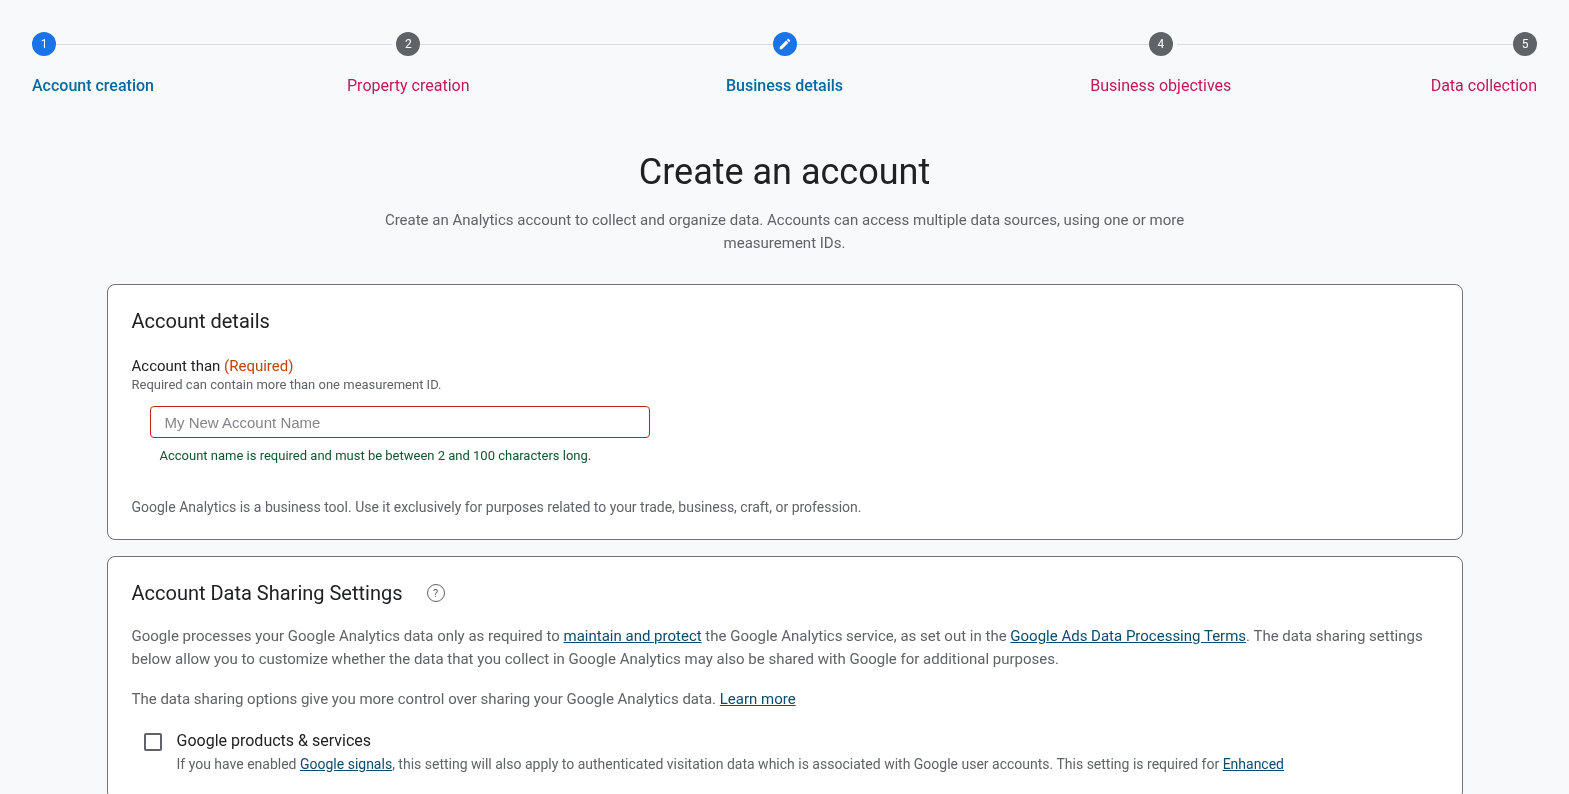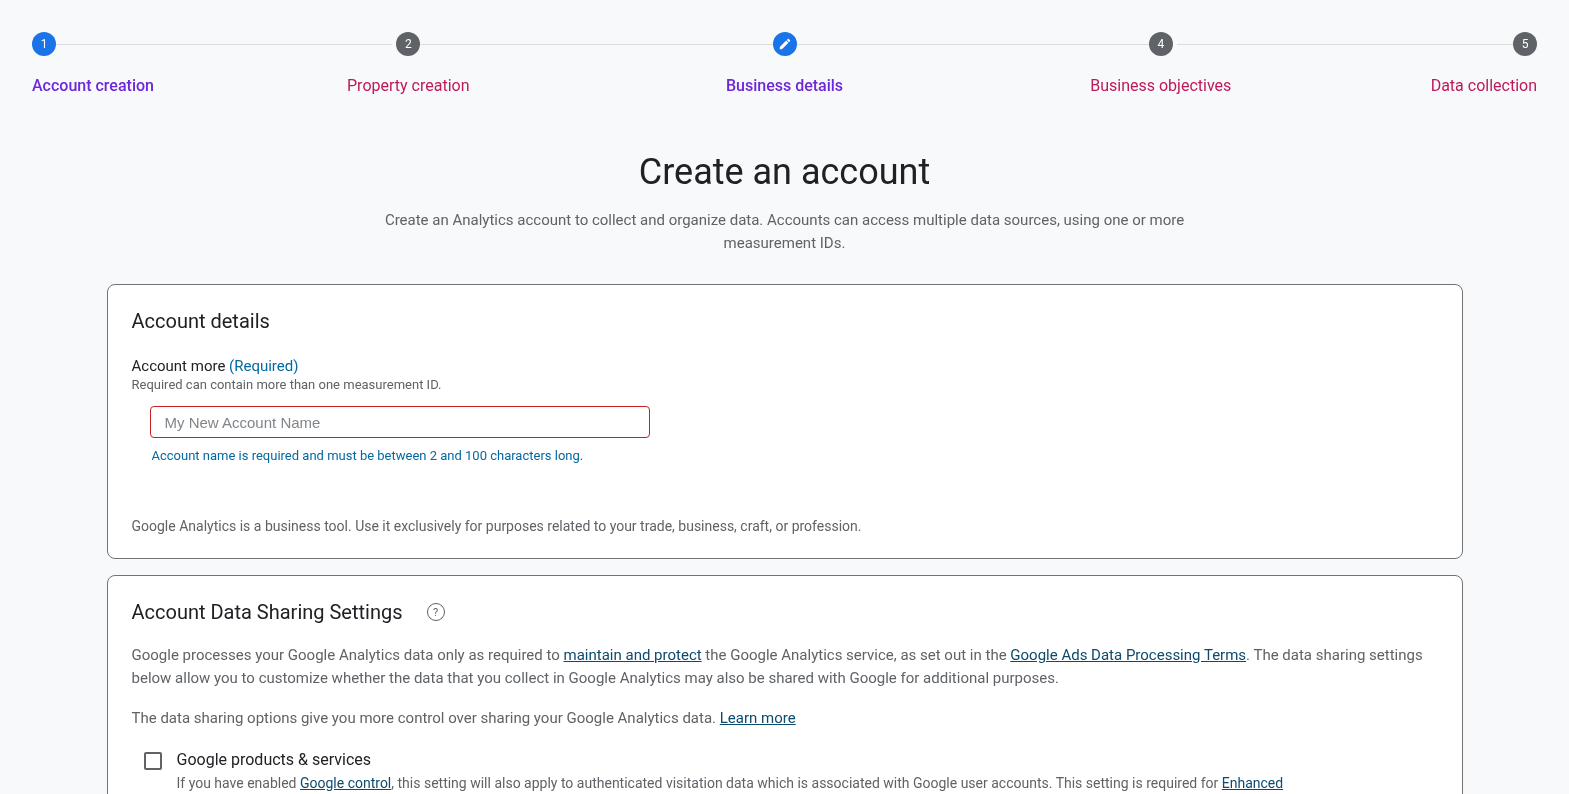--- a/index.html
+++ b/index.html
@@ -49,21 +49,21 @@
     }
     .step-circle.active {
       background: #1a73e8;
     }
     .step-label {
       font-size: 16px;
       color: #be185d;
       white-space: nowrap;
     }
     .step-label.active {
-      color: #6d28d9;
+      color: #0369a1;
       font-weight: 500;
     }
     .step-line-segment {
       position: absolute;
       top: 12px;
       height: 1px;
       background: #dadce0;
       z-index: 1;
     }
     .content {
@@ -100,21 +100,21 @@
       font-weight: 400;
       color: #202124;
       margin-bottom: 24px;
     }
     .field-label {
       font-size: 15px;
       color: #202124;
       margin-bottom: 2px;
     }
     .field-label .required {
-      color: #0369a1;
+      color: #c2410c;
     }
     .field-helper {
       font-size: 13px;
       color: #5f6368;
       margin-bottom: 14px;
     }
     .text-input {
       width: 500px;
       height: 32px;
       border: 1.5px solid #c5221f;
@@ -123,28 +123,28 @@
       font-size: 15px;
       color: #202124;
       outline: none;
       margin-left: 18px;
     }
     .text-input::placeholder {
       color: #80868b;
     }
     .error-message {
       font-size: 13px;
-      color: #0369a1;
+      color: #14532d;
       margin-top: 10px;
-      margin-left: 20px;
+      margin-left: 28px;
     }
     .info-text {
       font-size: 14px;
       color: #5f6368;
-      margin-top: 55px;
+      margin-top: 36px;
     }
     .sharing-title {
       display: flex;
       align-items: center;
       gap: 24px;
       font-size: 20px;
       font-weight: 400;
       color: #202124;
       margin-bottom: 20px;
     }
@@ -254,21 +254,21 @@
 
 <div class="content">
   <div class="header-section">
     <h1 class="page-title">Create an account</h1>
     <p class="page-subtitle">Create an Analytics account to collect and organize data. Accounts can access multiple data sources, using one or more measurement IDs.</p>
   </div>
 
   <div class="card">
     <h2 class="card-title">Account details</h2>
     <div class="field-label">
-      <span>Account more</span>
+      <span>Account than</span>
       <span class="required">(Required)</span>
     </div>
     <div class="field-helper">Required can contain more than one measurement ID.</div>
     <input type="text" class="text-input" placeholder="My New Account Name" style="">
     <div class="error-message">Account name is required and must be between 2 and 100 characters long.</div>
     <div class="info-text">Google Analytics is a business tool. Use it exclusively for purposes related to your trade, business, craft, or profession.</div>
   </div>
 
   <div class="card">
     <div class="sharing-title">
@@ -279,18 +279,18 @@
       <span>Google processes your Google Analytics data only as required to </span><a class="link">maintain and protect</a><span> the Google Analytics service, as set out in the </span><a class="link">Google Ads Data Processing Terms</a><span>. The data sharing settings below allow you to customize whether the data that you collect in Google Analytics may also be shared with Google for additional purposes.</span>
     </p>
     <p class="sharing-text">
       <span>The data sharing options give you more control over sharing your Google Analytics data. </span><a class="link">Learn more</a>
     </p>
     <div class="option-row">
       <div class="checkbox"></div>
       <div class="option-content">
         <div class="option-title">Google products &amp; services</div>
         <div class="option-desc">
-          <span>If you have enabled </span><a class="link">Google control</a><span>, this setting will also apply to authenticated visitation data which is associated with Google user accounts. This setting is required for </span><a class="link">Enhanced</a>
+          <span>If you have enabled </span><a class="link">Google signals</a><span>, this setting will also apply to authenticated visitation data which is associated with Google user accounts. This setting is required for </span><a class="link">Enhanced</a>
         </div>
       </div>
     </div>
   </div>
 </div>
 
 </body></html>

